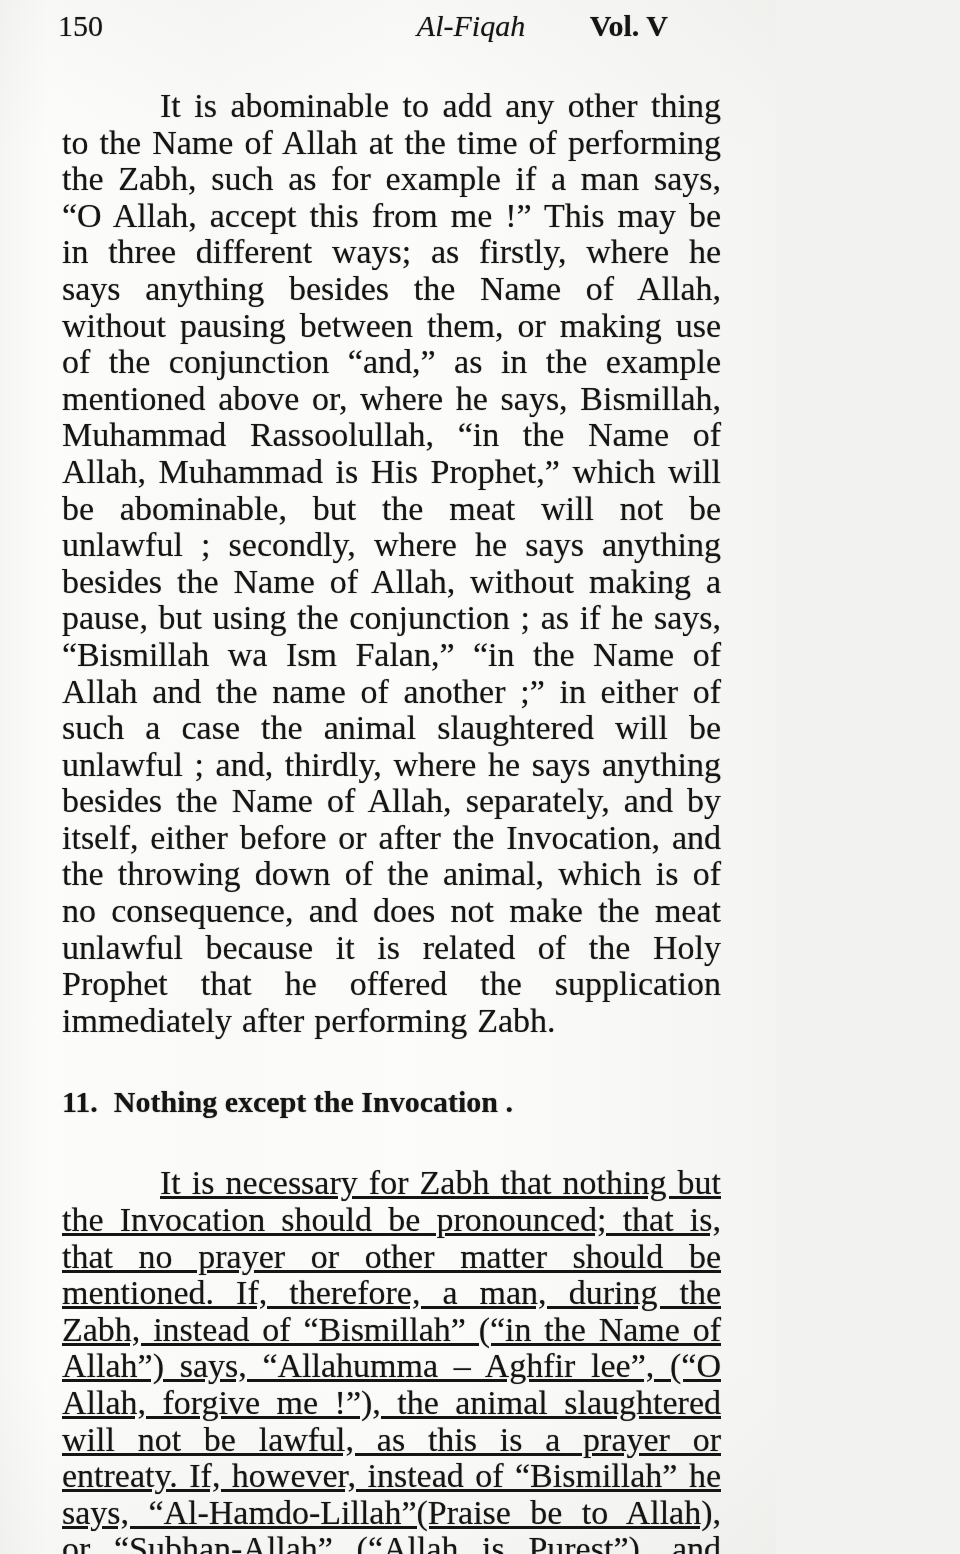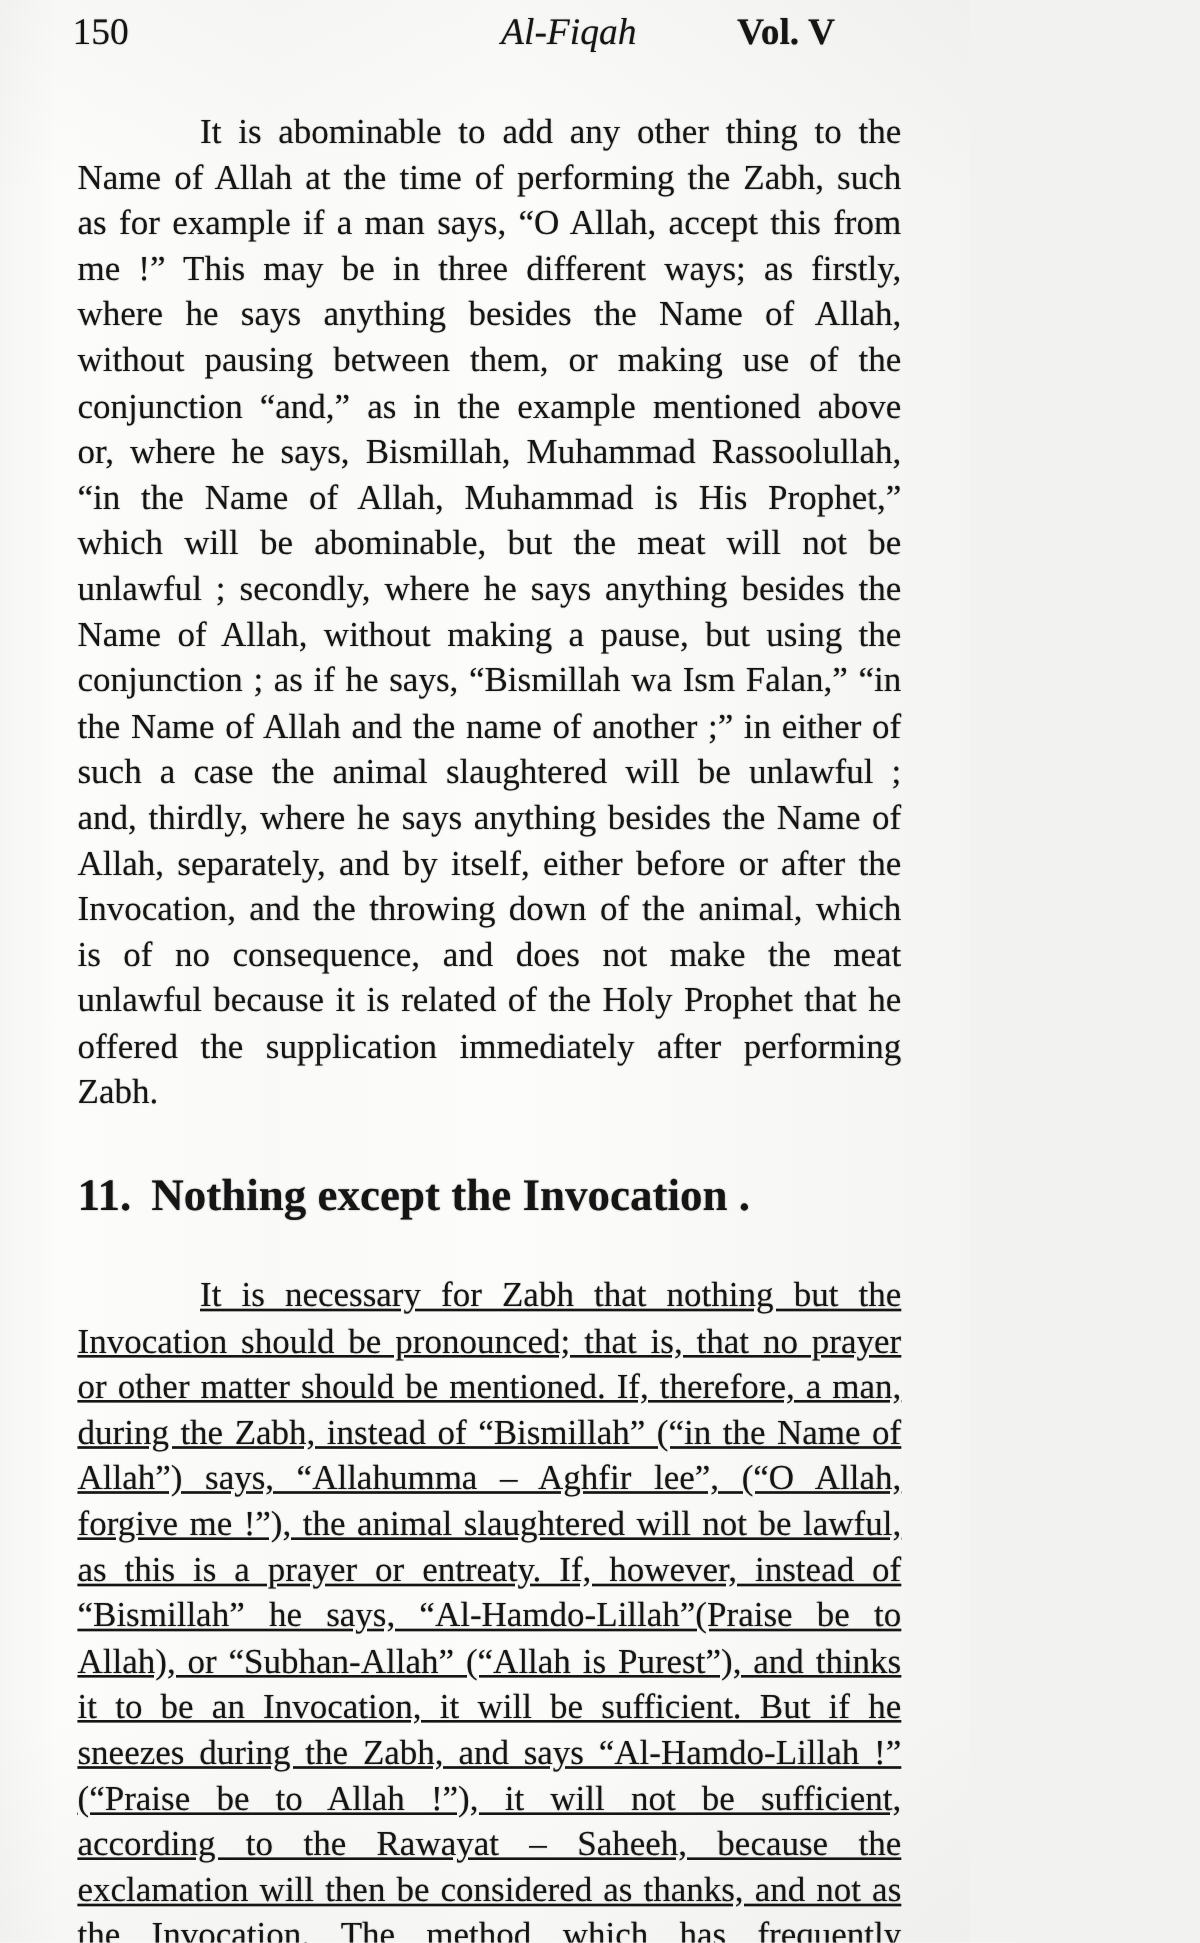--- a/index.html
+++ b/index.html
@@ -38,47 +38,47 @@
     font-size: 30px;
     line-height: 36px;
   }
   .header .page-number {
     position: absolute;
     left: 58px;
     top: 8px;
   }
   .header .running-title {
     position: absolute;
-    left: 455px;
+    left: 471px;
     top: 8px;
     transform: translateX(-50%);
     font-style: italic;
   }
   .header .volume {
     position: absolute;
     right: 108px;
     top: 8px;
     font-weight: bold;
   }
   .body-para {
     margin: 0 55px 0 62px;
-    font-size: 28px;
+    font-size: 34px;
     line-height: 36.6px;
     text-align: justify;
     word-spacing: 1.5px;
   }
   .body-para.indent {
     text-indent: 98px;
   }
   .para-1 {
     margin-top: 30px;
   }
   .section-heading {
     margin: 44px 55px 0 62px;
-    font-size: 36px;
+    font-size: 30px;
     line-height: 38px;
     font-weight: bold;
     text-shadow: 0 0 1.3px rgba(40,40,40,0.6);
   }
   .section-heading .section-number {
     margin-right: 16px;
   }
   .para-2 {
     margin-top: 44px;
     text-decoration: underline;

